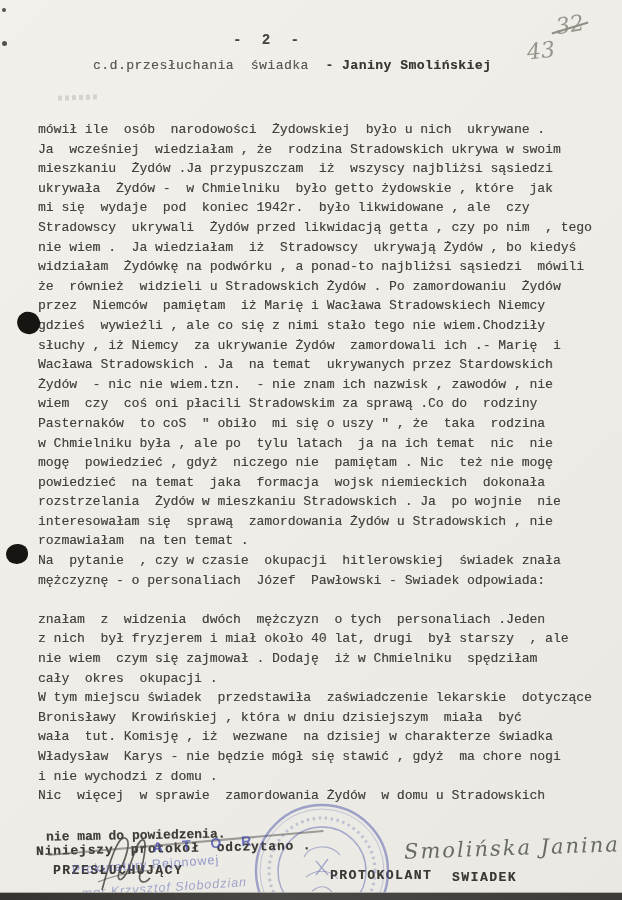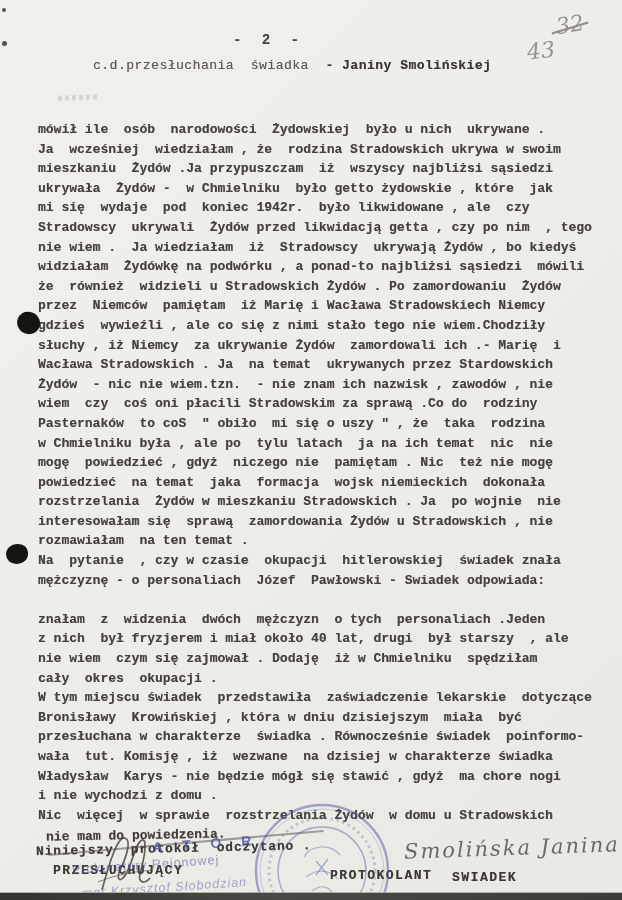--- a/index.html
+++ b/index.html
@@ -19,21 +19,21 @@
   .pencil-43{left:527px;top:38px;font-size:22px;transform:rotate(-6deg);}
   .pencil-strike{position:absolute;left:551px;top:27px;width:38px;height:2px;background:#8f8d86;transform:rotate(-17deg);}
   .smudge{position:absolute;left:58px;top:95px;width:42px;height:5px;
     background:repeating-linear-gradient(90deg,#c9c7c0 0 4px,transparent 4px 7px);opacity:.7;transform:rotate(-2deg);}
   
   .header{position:absolute;left:74px;top:58px;font-size:13px;white-space:pre;}
   .hdr-prefix{color:#5c5954;letter-spacing:.5px;margin-left:19px;}
   .hdr-name{color:#38352f;font-weight:bold;letter-spacing:.5px;}
   
   .body{position:absolute;left:38px;top:120px;width:578px;font-size:13px;}
-  .bl{height:19.6px;line-height:19.6px;white-space:pre;text-shadow:0.3px 0.3px 0.3px rgba(64,60,55,0.45);font-weight:bold;}
+  .bl{height:19.6px;line-height:19.6px;white-space:pre;text-shadow:0.3px 0.3px 0.3px rgba(64,60,55,0.45);}
   
   .dot{position:absolute;background:#55524d;border-radius:50%;}
   .dot1{left:2px;top:8px;width:4px;height:4px;}
   .dot2{left:2px;top:41px;width:5px;height:5px;}
   .blob{position:absolute;background:#171512;border-radius:50%;}
   .blob1{left:17px;top:312px;width:23px;height:22px;transform:rotate(14deg);border-radius:48% 52% 50% 55%;}
   .blob2{left:6px;top:544px;width:22px;height:20px;border-radius:55% 45% 52% 50%;}
   .bottom-edge{position:absolute;left:0;right:0;bottom:0;height:7px;
     background:linear-gradient(90deg,#35332f,#4b4945 45%,#3d3b37);}
   .bottom-edge-hl{position:absolute;left:0;right:0;bottom:7px;height:1px;background:#a3a099;opacity:.8;}
@@ -100,25 +100,24 @@
       <div class="bl">rozmawiałam  na ten temat .</div>
       <div class="bl">Na  pytanie  , czy w czasie  okupacji  hitlerowskiej  świadek znała</div>
       <div class="bl">mężczyznę - o personaliach  Józef  Pawłowski - Swiadek odpowiada:</div>
       <div class="bl"></div>
       <div class="bl">znałam  z  widzenia  dwóch  mężczyzn  o tych  personaliach .Jeden</div>
       <div class="bl">z nich  był fryzjerem i miał około 40 lat, drugi  był starszy  , ale</div>
       <div class="bl">nie wiem  czym się zajmował . Dodaję  iż w Chmielniku  spędziłam</div>
       <div class="bl">cały  okres  okupacji .</div>
       <div class="bl">W tym miejscu świadek  przedstawiła  zaświadczenie lekarskie  dotyczące</div>
       <div class="bl">Bronisławy  Krowińskiej , która w dniu dzisiejszym  miała  być</div>
-      <div class="bl">przesłuchana w charakterze  świadka . Równocześnie świadek  poinformo-</div>
       <div class="bl">wała  tut. Komisję , iż  wezwane  na dzisiej w charakterze świadka</div>
       <div class="bl">Władysław  Karys - nie będzie mógł się stawić , gdyż  ma chore nogi</div>
       <div class="bl">i nie wychodzi z domu .</div>
-      <div class="bl">Nic  więcej  w sprawie  rozstrzelania Żydów  w domu u Stradowskich</div>
+      <div class="bl">Nic  więcej  w sprawie  zamordowania Żydów  w domu u Stradowskich</div>
     </div>
 
   <div class="blob blob1"></div>
   <div class="blob blob2"></div>
 
   <div class="closing1 typed">nie mam do powiedzenia.</div>
   <div class="closing2 typed">Niniejszy  protokół  odczytano .</div>
   <div class="pencil-line"></div>
 
   <div class="sig-label lbl-interrogator typed">PRZESŁUCHUJĄCY</div>

